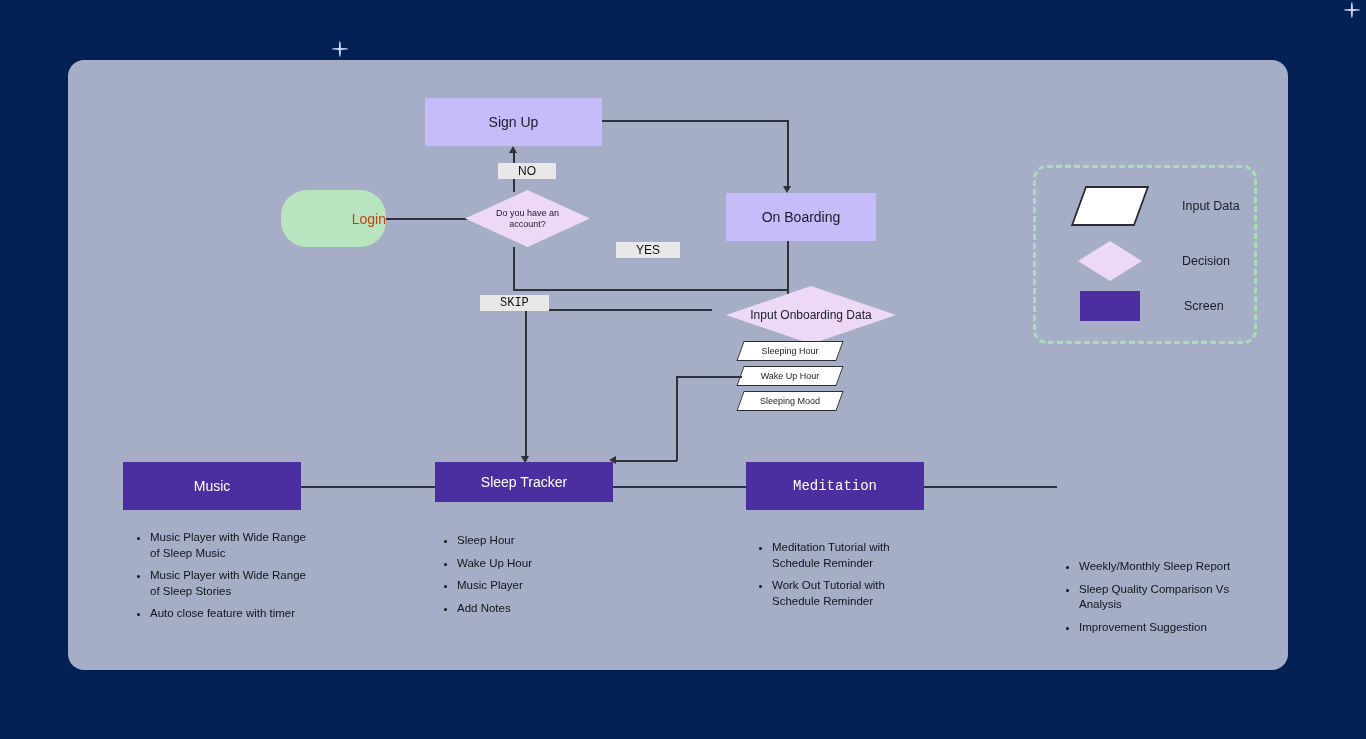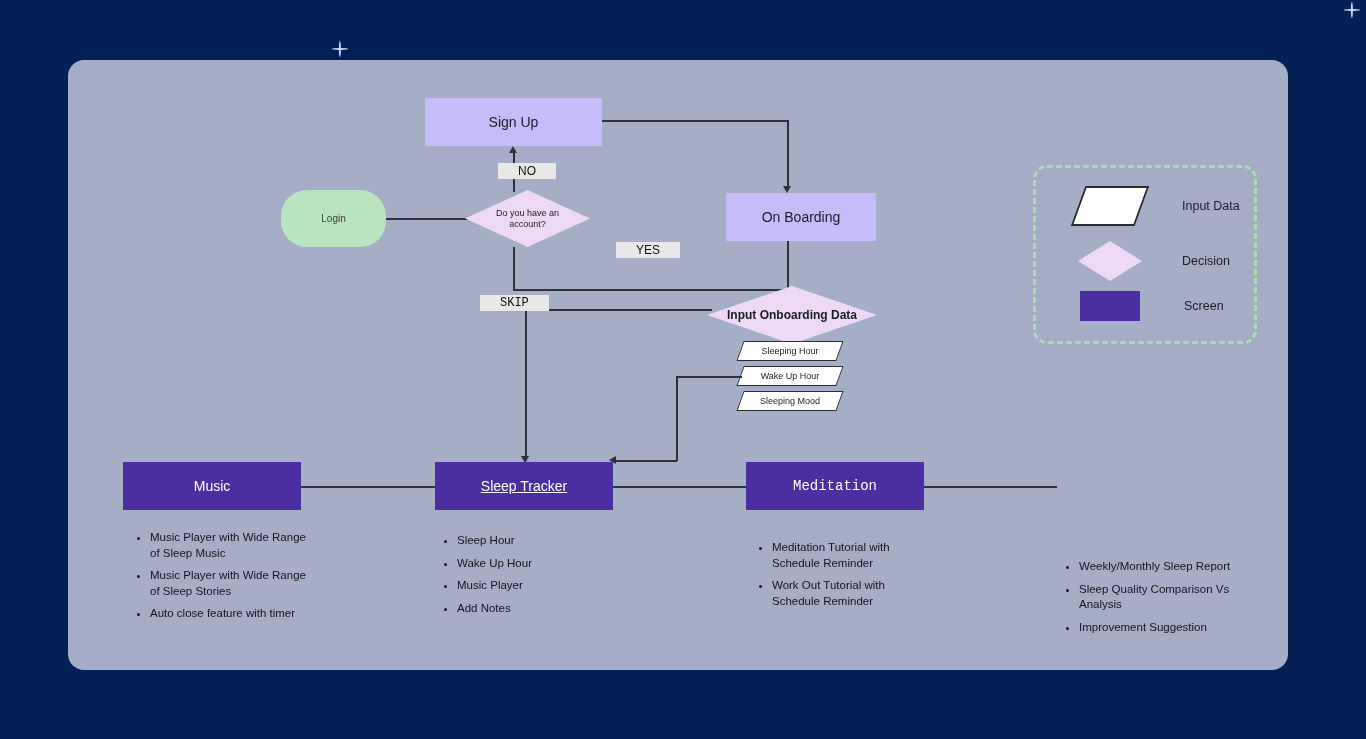--- a/index.html
+++ b/index.html
@@ -19,21 +19,21 @@
     background:#cfd6f5;transform:translate(-50%,-50%);
   }
   .sparkle::before{width:100%;height:14%;border-radius:50%;}
   .sparkle::after{width:14%;height:100%;border-radius:50%;}
 
   .node{position:absolute;box-sizing:border-box;display:flex;
         align-items:center;justify-content:center;text-align:center;}
 
   .screen-box{background:#4B2FA0;color:#ffffff;font-size:14px;}
   .lav-box{background:#C6BCFA;color:#1c1c28;font-size:14px;}
-  .login-pill{background:#B9E4C0;color:#404040;font-size:10px;border-radius:26px;}
+  .login-pill{background:#B9E4C0;color:#c2410c;font-size:14px;border-radius:26px;justify-content:flex-end;}
 
   .diamond{position:absolute;}
   .diamond .shape{
     position:absolute;inset:0;background:#EDD9F5;
     clip-path:polygon(50% 0,100% 50%,50% 100%,0 50%);
   }
   .diamond .txt{position:absolute;inset:0;display:flex;align-items:center;
     justify-content:center;text-align:center;color:#1c1c28;line-height:1.2;}
 
   .para{position:absolute;}
@@ -111,21 +111,21 @@
     <span>On Boarding</span>
   </div>
 
   <div class="line vline" style="left:445px;top:187px;height:43px;"></div>
   <div class="line hline" style="left:445px;top:229px;width:275px;"></div>
   <div class="elabel" style="left:548px;top:182px;">YES</div>
 
   <div class="line vline" style="left:719px;top:181px;height:69px;"></div>
   <div class="arrow arr-down" style="left:715px;top:245px;"></div>
 
-  <div class="diamond" style="left:639px;top:226px;width:170px;height:58px;font-weight:bold;">
+  <div class="diamond" style="left:658px;top:226px;width:170px;height:58px;">
     <div class="shape"></div>
     <div class="txt" style="font-size:12px;">Input Onboarding Data</div>
   </div>
 
   <div class="line hline" style="left:459px;top:249px;width:185px;"></div>
   <div class="line vline" style="left:457px;top:249px;height:152px;"></div>
   <div class="arrow arr-down" style="left:453px;top:396px;"></div>
   <div class="elabel" style="left:412px;top:235px;font-family:Liberation Mono, monospace;">SKIP</div>
 
   <div class="para" style="left:672px;top:281px;width:100px;height:20px;">
@@ -173,21 +173,21 @@
     <span>Music</span>
   </div>
   <div class="bullets" style="left:68px;top:470px;width:180px;">
     <ul>
       <li>Music Player with Wide Range of Sleep Music</li>
       <li>Music Player with Wide Range of Sleep Stories</li>
       <li>Auto close feature with timer</li>
     </ul>
   </div>
 
-  <div class="node screen-box" style="left:367px;top:402px;width:178px;height:48px;text-decoration:underline;">
+  <div class="node screen-box" style="left:367px;top:402px;width:178px;height:40px;">
     <span>Sleep Tracker</span>
   </div>
   <div class="bullets" style="left:375px;top:473px;width:180px;">
     <ul>
       <li>Sleep Hour</li>
       <li>Wake Up Hour</li>
       <li>Music Player</li>
       <li>Add Notes</li>
     </ul>
   </div>

